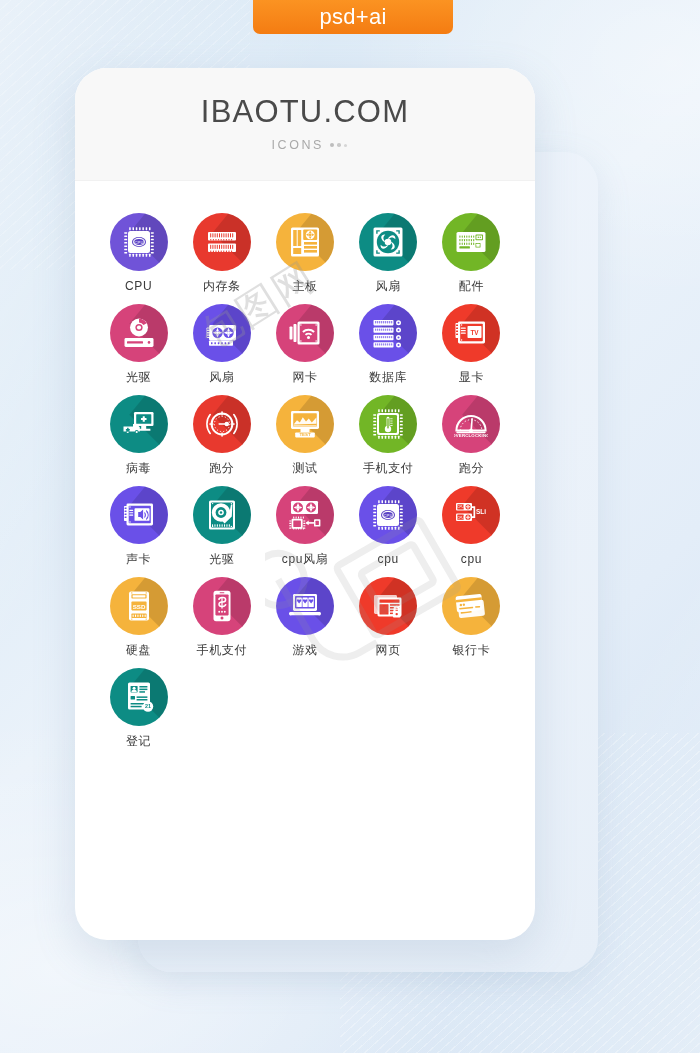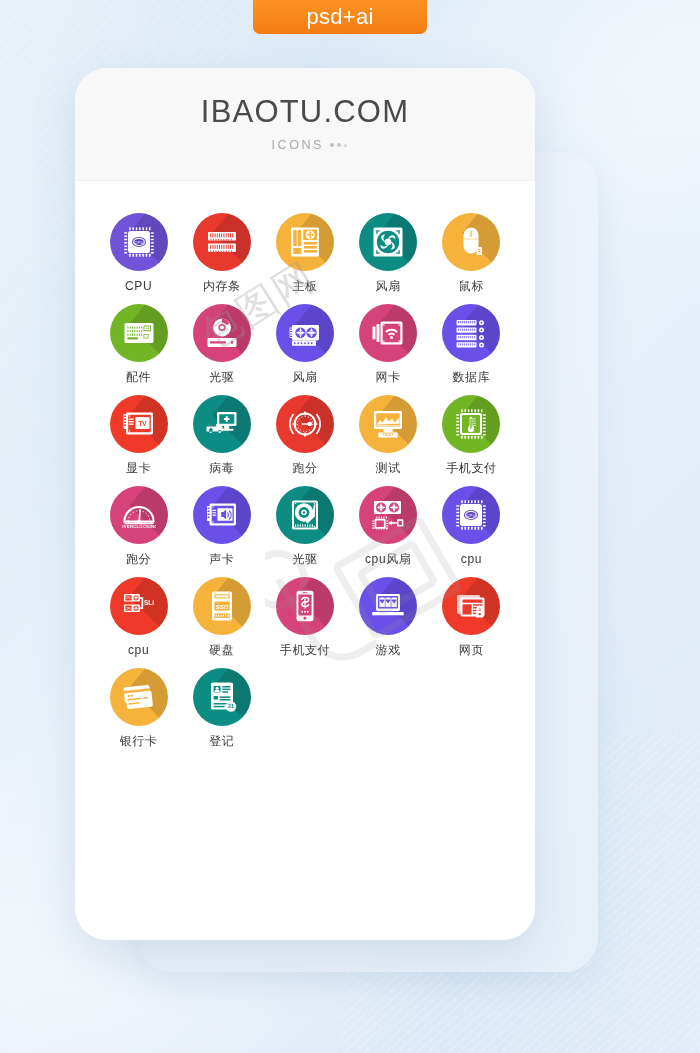--- a/index.html
+++ b/index.html
@@ -37,21 +37,21 @@
     background: repeating-linear-gradient(
       -42deg,
       rgba(255,255,255,0.22) 0px, rgba(255,255,255,0.22) 1px,
       rgba(255,255,255,0) 1px, rgba(255,255,255,0) 8px);
     pointer-events: none;
   }
 
   
   .badge {
     position: absolute; left: 253px; top: 0;
-    width: 174px; height: 34px;
+    width: 200px; height: 34px;
     background: linear-gradient(180deg, #fb9322 0%, #f47c12 100%);
     border-radius: 0 0 7px 7px;
     color: #fff;
     font-size: 22px;
     letter-spacing: 0.3px;
     display: flex; align-items: center; justify-content: center;
     font-weight: 400;
     z-index: 20;
   }
 
@@ -337,38 +337,20 @@
                 <path d="M17 20.8 c-3.5,4.6 -7.8,3.5 -7.4,-1.1 c2.3,2.6 5.1,2.3 6.6,0.2z"></path>
                 <path d="M13.2 17 c-4.6,-3.5 -3.5,-7.8 1.1,-7.4 c-2.6,2.3 -2.3,5.1 -0.2,6.6z"></path>
               </g>
             </g>
           </svg>
           <span class="shade"></span>
         </div>
         <div class="label">风扇</div>
       </div>
       <div class="cell">
-        <div class="circle" style="background: rgb(245, 179, 60);">
-          <svg width="34" height="34" viewBox="0 0 34 34" fill="#fff">
-            <rect x="9.5" y="2.5" width="15" height="26" rx="7.5"></rect>
-            <g fill="#f5b33c">
-              <rect x="16.4" y="6" width="1.3" height="6" rx="0.6"></rect>
-              <path d="M9.5 13.5 h15 v0.9 h-15z" opacity="0.55"></path>
-            </g>
-            <rect x="22.5" y="22" width="5.5" height="8" rx="1"></rect>
-            <g fill="#f5b33c">
-              <rect x="24" y="24" width="2.6" height="0.9"></rect>
-              <rect x="24" y="26" width="2.6" height="0.9"></rect>
-            </g>
-          </svg>
-          <span class="shade"></span>
-        </div>
-        <div class="label">鼠标</div>
-      </div>
-      <div class="cell">
         <div class="circle" style="background: rgb(114, 182, 38);">
           <svg width="34" height="34" viewBox="0 0 34 34" fill="#fff">
             <rect x="2.5" y="7" width="29" height="20" rx="1.6"></rect>
             <g fill="#72b626">
               <rect x="5.4" y="10.4" width="1.035" height="2.3" rx="0.4"></rect>
               <rect x="7.7" y="10.4" width="1.035" height="2.3" rx="0.4"></rect>
               <rect x="10" y="10.4" width="1.035" height="2.3" rx="0.4"></rect>
               <rect x="12.3" y="10.4" width="1.035" height="2.3" rx="0.4"></rect>
               <rect x="14.6" y="10.4" width="1.035" height="2.3" rx="0.4"></rect>
               <rect x="16.9" y="10.4" width="1.035" height="2.3" rx="0.4"></rect>

